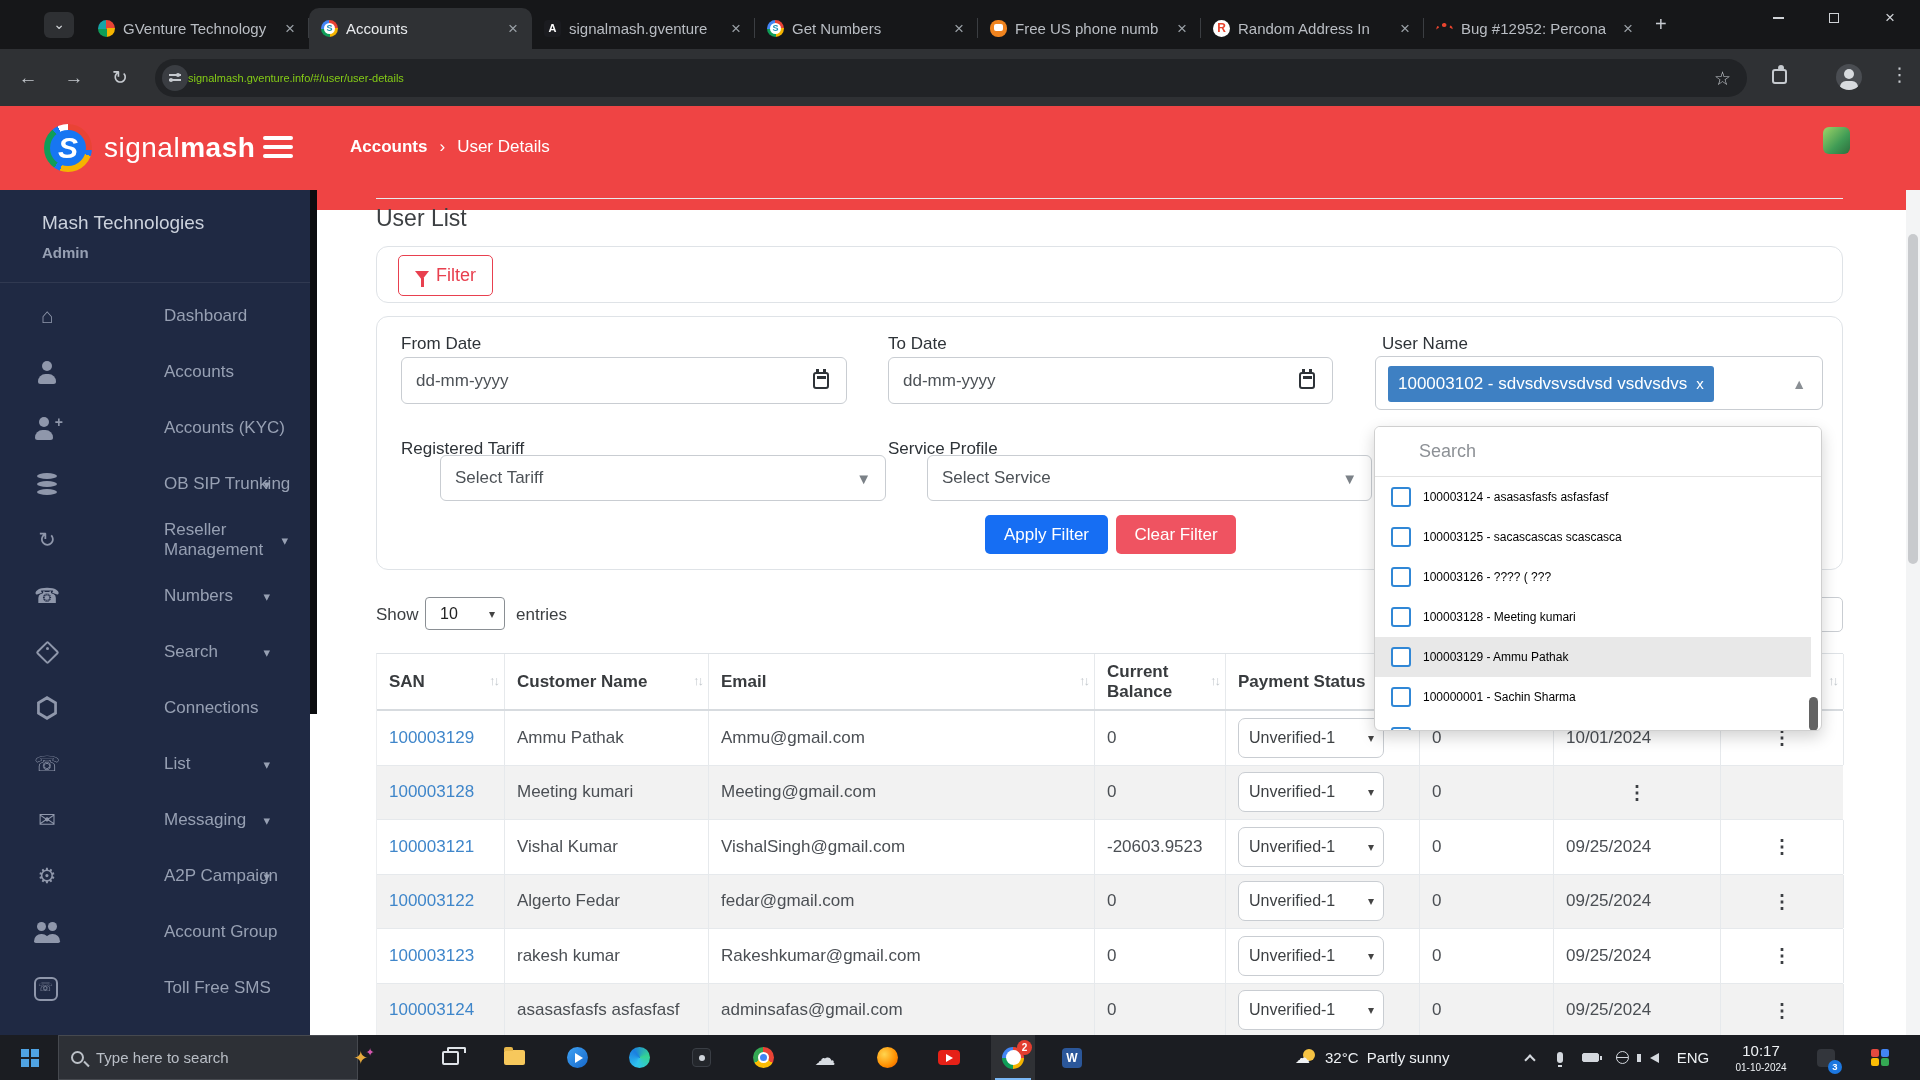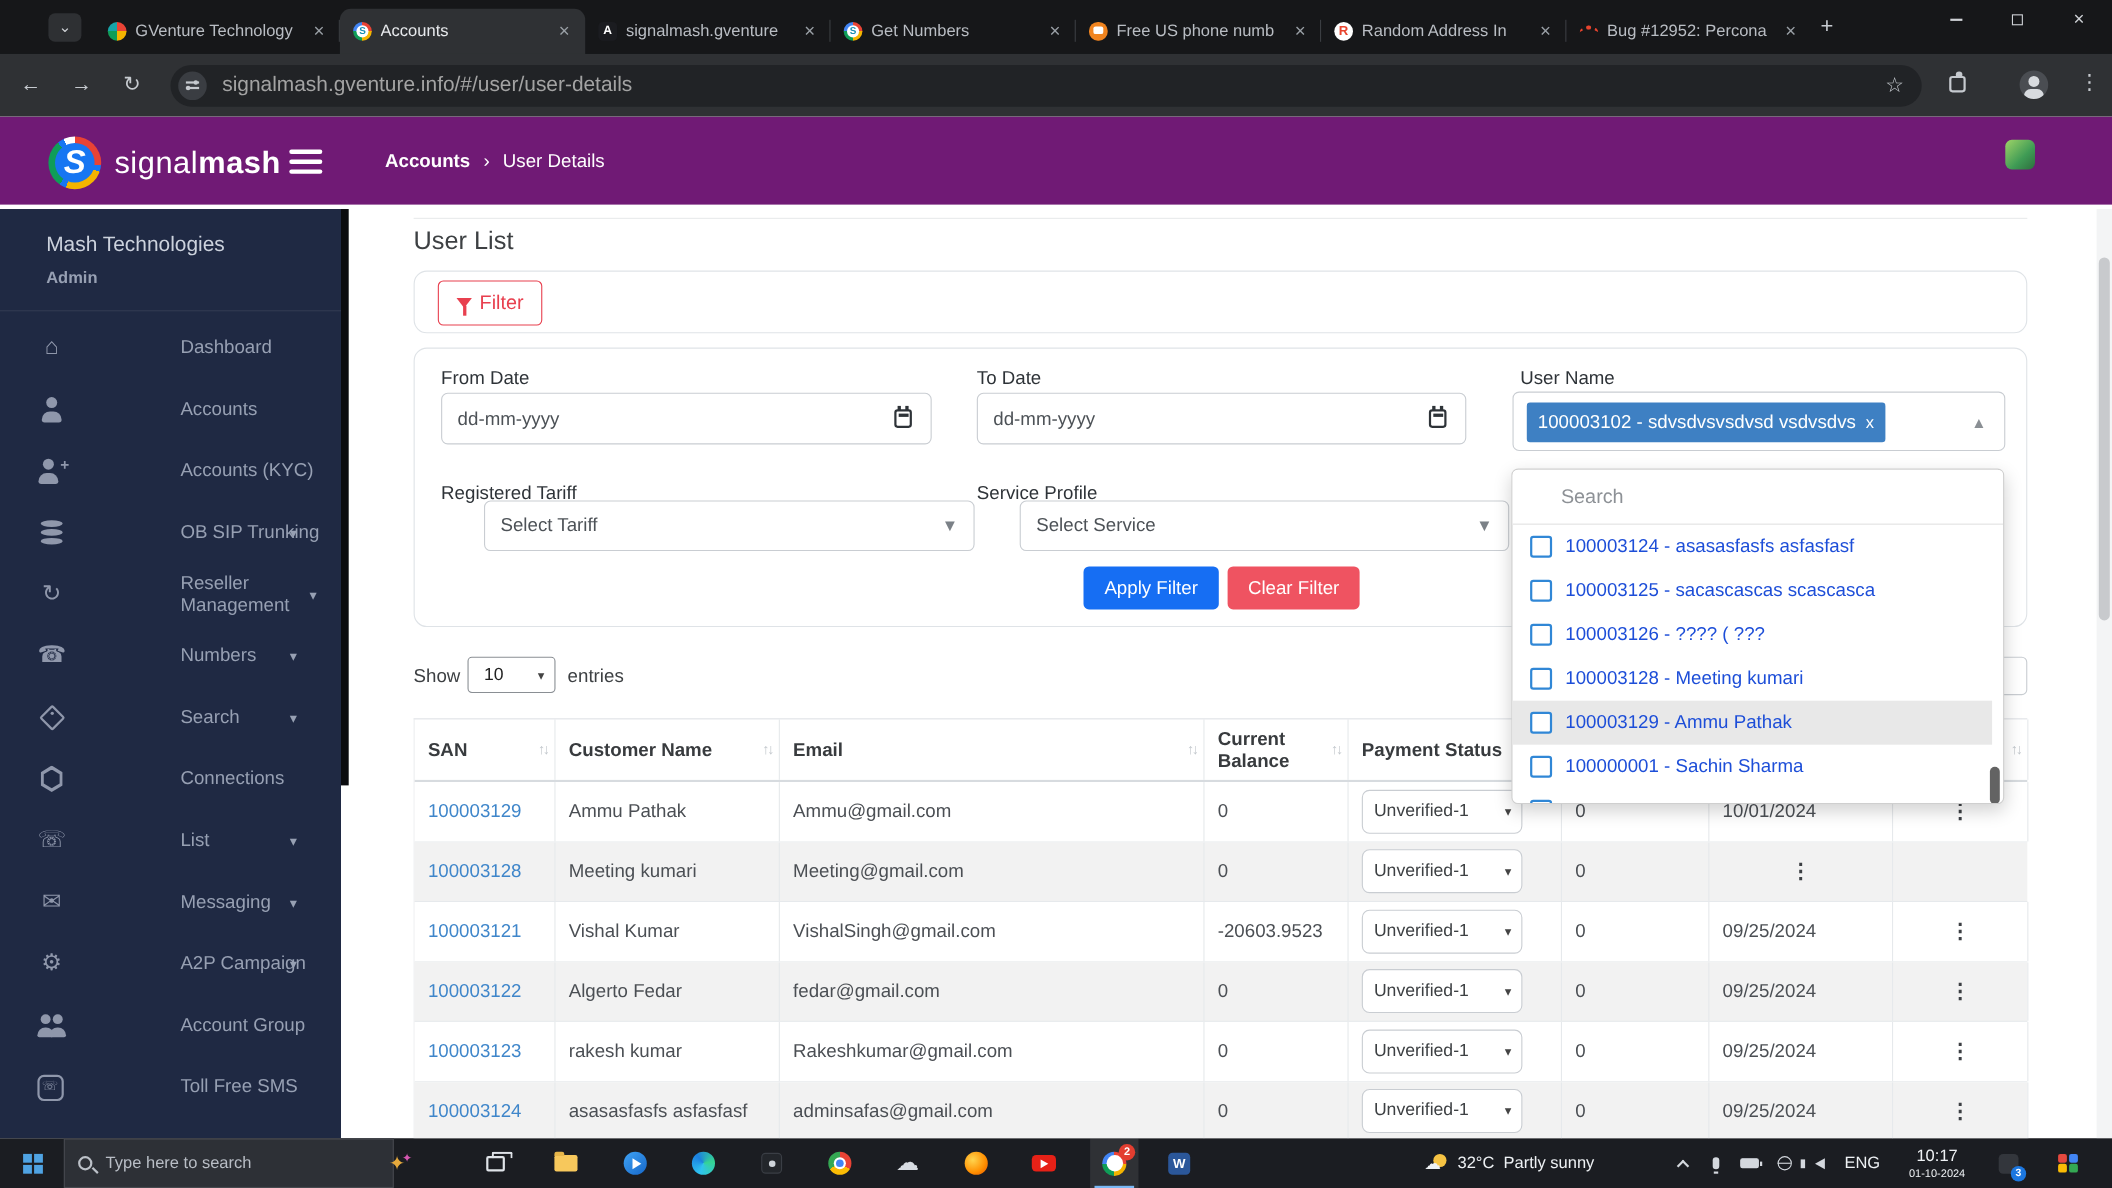--- a/index.html
+++ b/index.html
@@ -32,34 +32,34 @@
   .wctl .sq { width:10px; height:10px; border:1.5px solid #cfd2d6; }
   .wctl.x { font-size:17px; }
 
   
   .toolbar { position:absolute; left:0; top:49px; width:1920px; height:57px; background:#2f3134; }
   .navic { position:absolute; top:13px; width:32px; height:32px; color:#c6cacf; font-size:19px; text-align:center; line-height:32px; }
   .urlpill { position:absolute; left:155px; top:10px; width:1592px; height:38px; background:#212326; border-radius:19px; display:flex; align-items:center; }
   .siteinfo { width:26px; height:26px; margin-left:7px; border-radius:50%; background:#3a3d42; position:relative; flex:none; }
   .siteinfo::before { content:""; position:absolute; left:7px; top:9px; width:12px; height:2px; background:#c6cacf; box-shadow:0 5px 0 #c6cacf; }
   .siteinfo::after { content:""; position:absolute; left:14px; top:8px; width:4px; height:4px; border-radius:50%; background:#c6cacf; box-shadow:-7px 5px 0 #c6cacf; }
-  .urltext { color:#a3a3a3; font-size:19px; margin-left:14px; flex:1; }
+  .urltext { color:#84cc16; font-size:11px; flex:1; }
   .star { color:#c6cacf; font-size:19px; margin-right:16px; }
   .ext { position:absolute; left:1772px; top:20px; width:15px; height:15px; border:2px solid #c6cacf; border-radius:3px; }
   .ext::before { content:""; position:absolute; left:3.5px; top:-6px; width:6px; height:6px; border-radius:50%; background:#c6cacf; }
   .profile { position:absolute; left:1836px; top:15px; width:26px; height:26px; border-radius:50%; background:#4a4d52; overflow:hidden; }
   .profile::before { content:""; position:absolute; left:8px; top:5px; width:10px; height:10px; border-radius:50%; background:#d8dbdf; }
   .profile::after { content:""; position:absolute; left:4px; top:17px; width:18px; height:12px; border-radius:9px; background:#d8dbdf; }
   .kebab { position:absolute; left:1890px; top:14px; color:#c6cacf; font-size:19px; }
 
   
   .content { position:absolute; left:0; top:106px; width:1920px; height:929px; background:#ffffff; overflow:hidden; }
 
   
-  .appheader { position:absolute; left:0; top:0; width:1920px; height:80px; background:#701a75;padding-left:16px; }
+  .appheader { position:absolute; left:0; top:0; width:1920px; height:104px; background:#ef4444;padding-left:16px; }
   .logo { position:absolute; left:44px; top:18px; width:48px; height:48px; border-radius:50%;
     background:conic-gradient(#e94335 0 95deg, #1776f2 95deg 110deg, #f4b400 110deg 200deg, #1776f2 200deg 215deg, #0f9d58 215deg 320deg, #1776f2 320deg 335deg, #fff 335deg 360deg); }
   .logo::before { content:""; position:absolute; inset:6px; border-radius:50%; background:#1776f2; }
   .logo::after { content:"S"; position:absolute; inset:0; color:#fff; font-size:30px; font-weight:bold; font-style:italic; text-align:center; line-height:48px; }
   .brand { position:absolute; left:104px; top:26px; color:#fff; font-size:28px; font-weight:300; letter-spacing:.5px; }
   .brand b { font-weight:700; }
   .burger { position:absolute; left:263px; top:30px; width:32px; height:24px; }
   .burger span { display:block; width:30px; height:3.5px; background:#fff; border-radius:2px; margin-bottom:5.5px; }
   .crumbs { position:absolute; left:350px; top:31px; color:#fff; font-size:17px; display:flex; gap:12px; align-items:center; }
   .crumbs .b1 { font-weight:bold; }
@@ -141,21 +141,21 @@
   .payselect .dn { position:absolute; right:9px; font-size:12px; color:#444; }
   .td.act { justify-content:center; font-size:19px; color:#3c3f43; font-weight:bold; }
 
   
   .ddp { position:absolute; left:1374px; top:320px; width:448px; height:305px; background:#fff; border:1px solid #cfcfcf; border-radius:6px; box-shadow:0 6px 16px rgba(0,0,0,.18); z-index:50; overflow:hidden; }
   .ddsearch { position:absolute; left:0; top:0; width:100%; height:50px; border:none; border-bottom:1px solid #e2e2e2; padding:0 44px; font-size:18px; color:#333; font-family:"Liberation Sans",sans-serif; outline:none; }
   .ddsearch::placeholder { color:#8d9196; }
   .ddopt { position:absolute; left:0; width:436px; height:40px; display:flex; align-items:center; }
   .ddopt.hi { background:#e8e8e8; }
   .cbx { width:20px; height:20px; border:2px solid #3087d6; border-radius:3px; background:#fff; margin-left:16px; flex:none; }
-  .ddopt .ol { margin-left:12px; font-size:17px; color:#1d4ed8; white-space:nowrap; }
+  .ddopt .ol { margin-left:12px; font-size:12px; color:#000000; white-space:nowrap; }
   .ddthumb { position:absolute; right:3px; top:270px; width:9px; height:34px; border-radius:5px; background:#636363; }
 
   
   .taskbar { position:absolute; left:0; top:1035px; width:1920px; height:45px; background:#1b1d22; z-index:100; }
   .tb { position:absolute; top:0; height:45px; display:flex; align-items:center; justify-content:center; }
   .winlogo { left:8px; width:44px; }
   .winlogo i { display:grid; grid-template-columns:8px 8px; grid-template-rows:8px 8px; gap:2px; }
   .winlogo i b { background:#4fa3e3; }
   .tbsearch { position:absolute; left:58px; top:0; width:300px; height:45px; background:#2d3036; border:1px solid #46494f; display:flex; align-items:center; }
   .mag { width:13px; height:13px; border:2px solid #bcc1c8; border-radius:50%; margin-left:16px; position:relative; }

